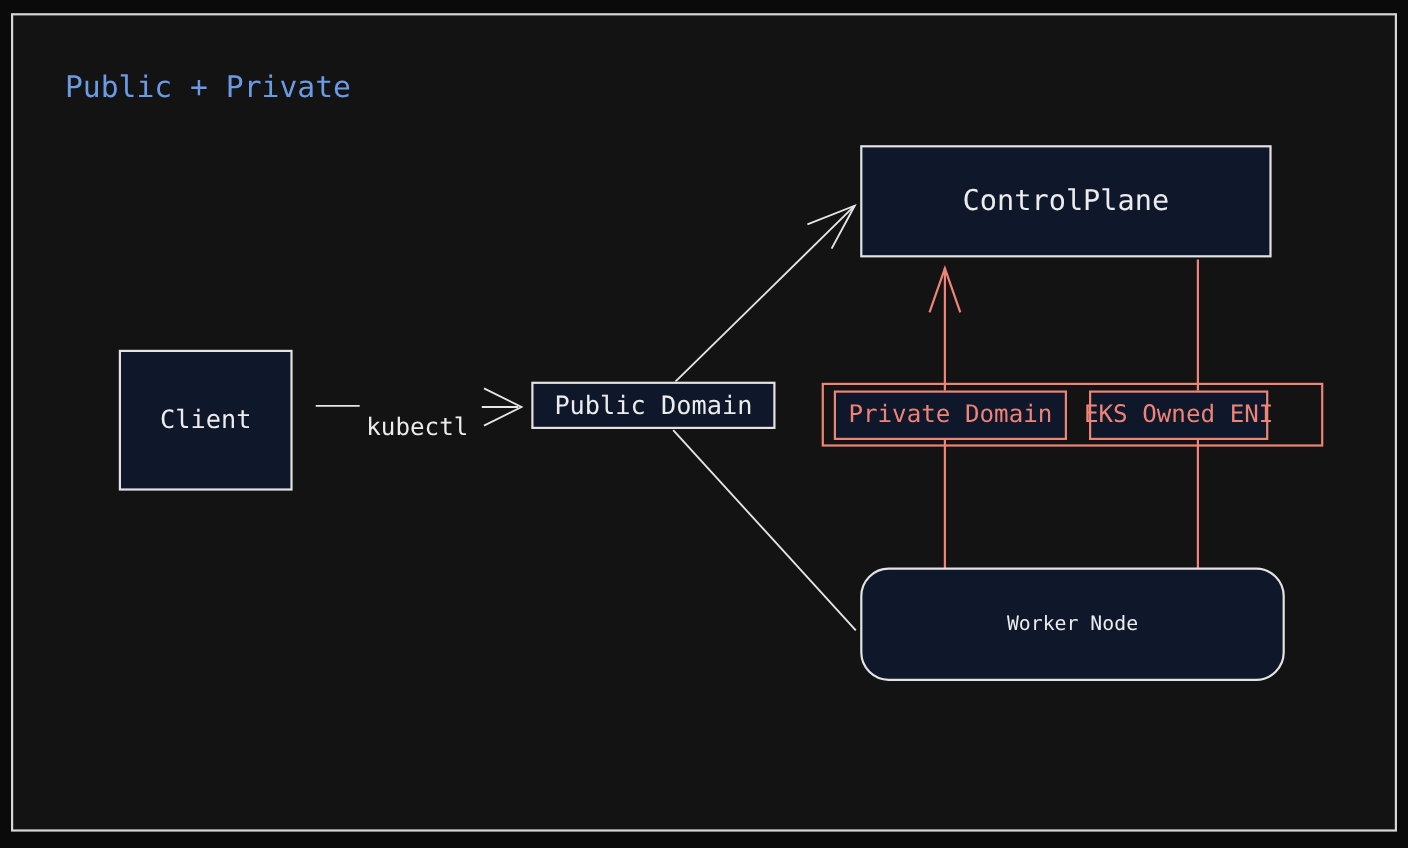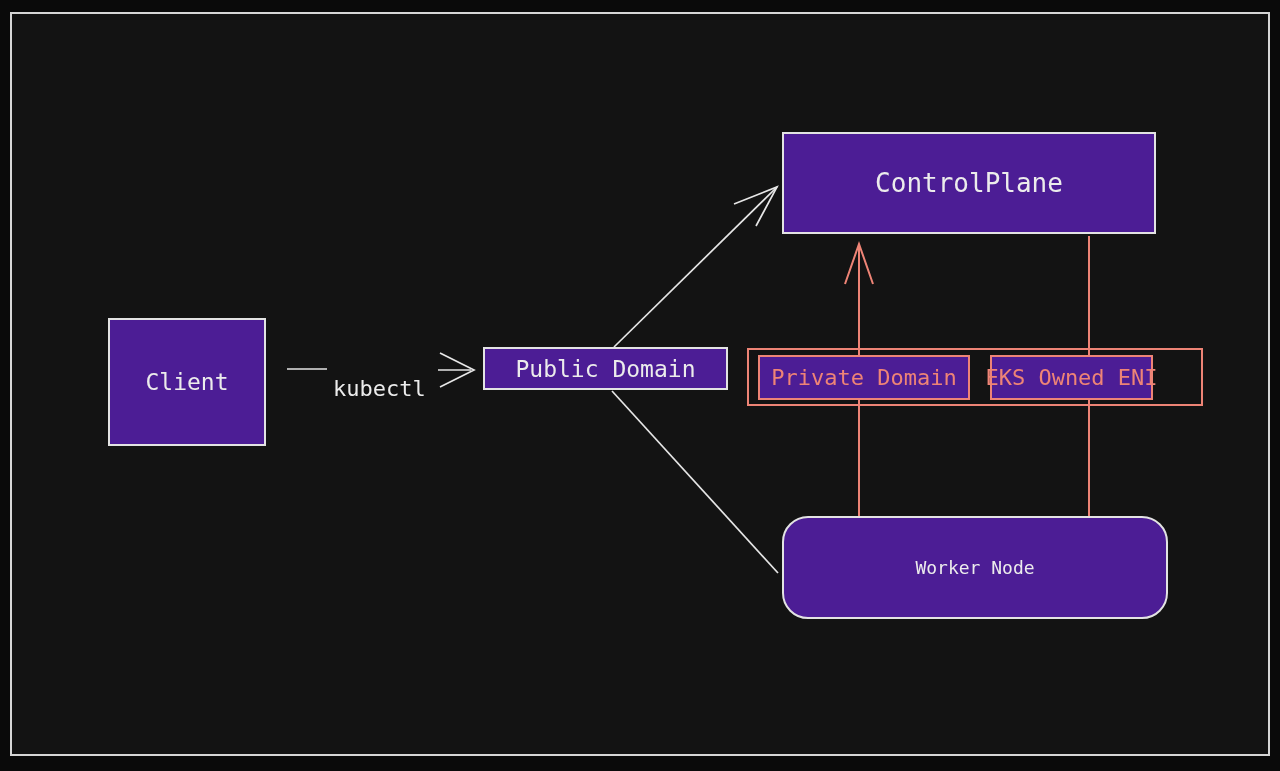--- a/index.html
+++ b/index.html
@@ -47,21 +47,21 @@
     left: 59px;
     top: 64px;
     font-size: 27px;
     color: #6b9be5;
     z-index: 2;
     white-space: pre;
   }
   .node {
     position: absolute;
     box-sizing: border-box;
-    background: #4c1d95;
+    background: #0f172a;
     border: 2px solid #e3e3e3;
     color: #ececec;
     display: flex;
     align-items: center;
     justify-content: center;
     white-space: pre;
     z-index: 2;
   }
   .node.red {
     border-color: #ee8476;
@@ -76,35 +76,36 @@
     z-index: 2;
   }
   .edge-label {
     position: absolute;
     color: #ececec;
     font-size: 22px;
     z-index: 2;
     white-space: pre;
   }
   #node-client        { left: 108px; top: 318px; width: 158px; height: 128px;  font-size: 23px; }
-  #node-public-domain { left: 483px; top: 347px; width: 245px; height: 43px;  font-size: 23px; }
+  #node-public-domain { left: 483px; top: 347px; width: 222px; height: 43px;  font-size: 23px; }
   #node-control-plane { left: 782px; top: 132px; width: 374px; height: 102px; font-size: 26px; }
   #node-worker-node   { left: 782px; top: 516px; width: 386px; height: 103px; font-size: 18px; border-radius: 26px; }
   #group-private      { left: 747px; top: 348px; width: 456px; height: 58px; }
   #node-private-domain{ left: 758px; top: 355px; width: 212px; height: 45px;  font-size: 22px; text-align: right; }
   #node-eks-owned-eni { left: 990px; top: 355px; width: 163px; height: 45px;  font-size: 22px; }
   #label-kubectl      { left: 333px; top: 357px; margin-top: 19px; }
 </style>
 </head>
 <body>
 
 <div class="canvas">
 
   <div class="frame"></div>
 
+  <div class="title">Public + Private</div>
 
   <svg class="wires" width="1280" height="771" viewBox="0 0 1280 771">
 
     <line class="w" x1="287" y1="369" x2="327" y2="369"></line>
     <line class="w" x1="438" y1="370" x2="471" y2="370"></line>
     <path class="w" d="M440,353 L474,370 L440,387"></path>
 
     <line class="w" x1="614" y1="347" x2="777" y2="187"></line>
     <path class="w" d="M734,204 L777,187 L756,226"></path>
 

